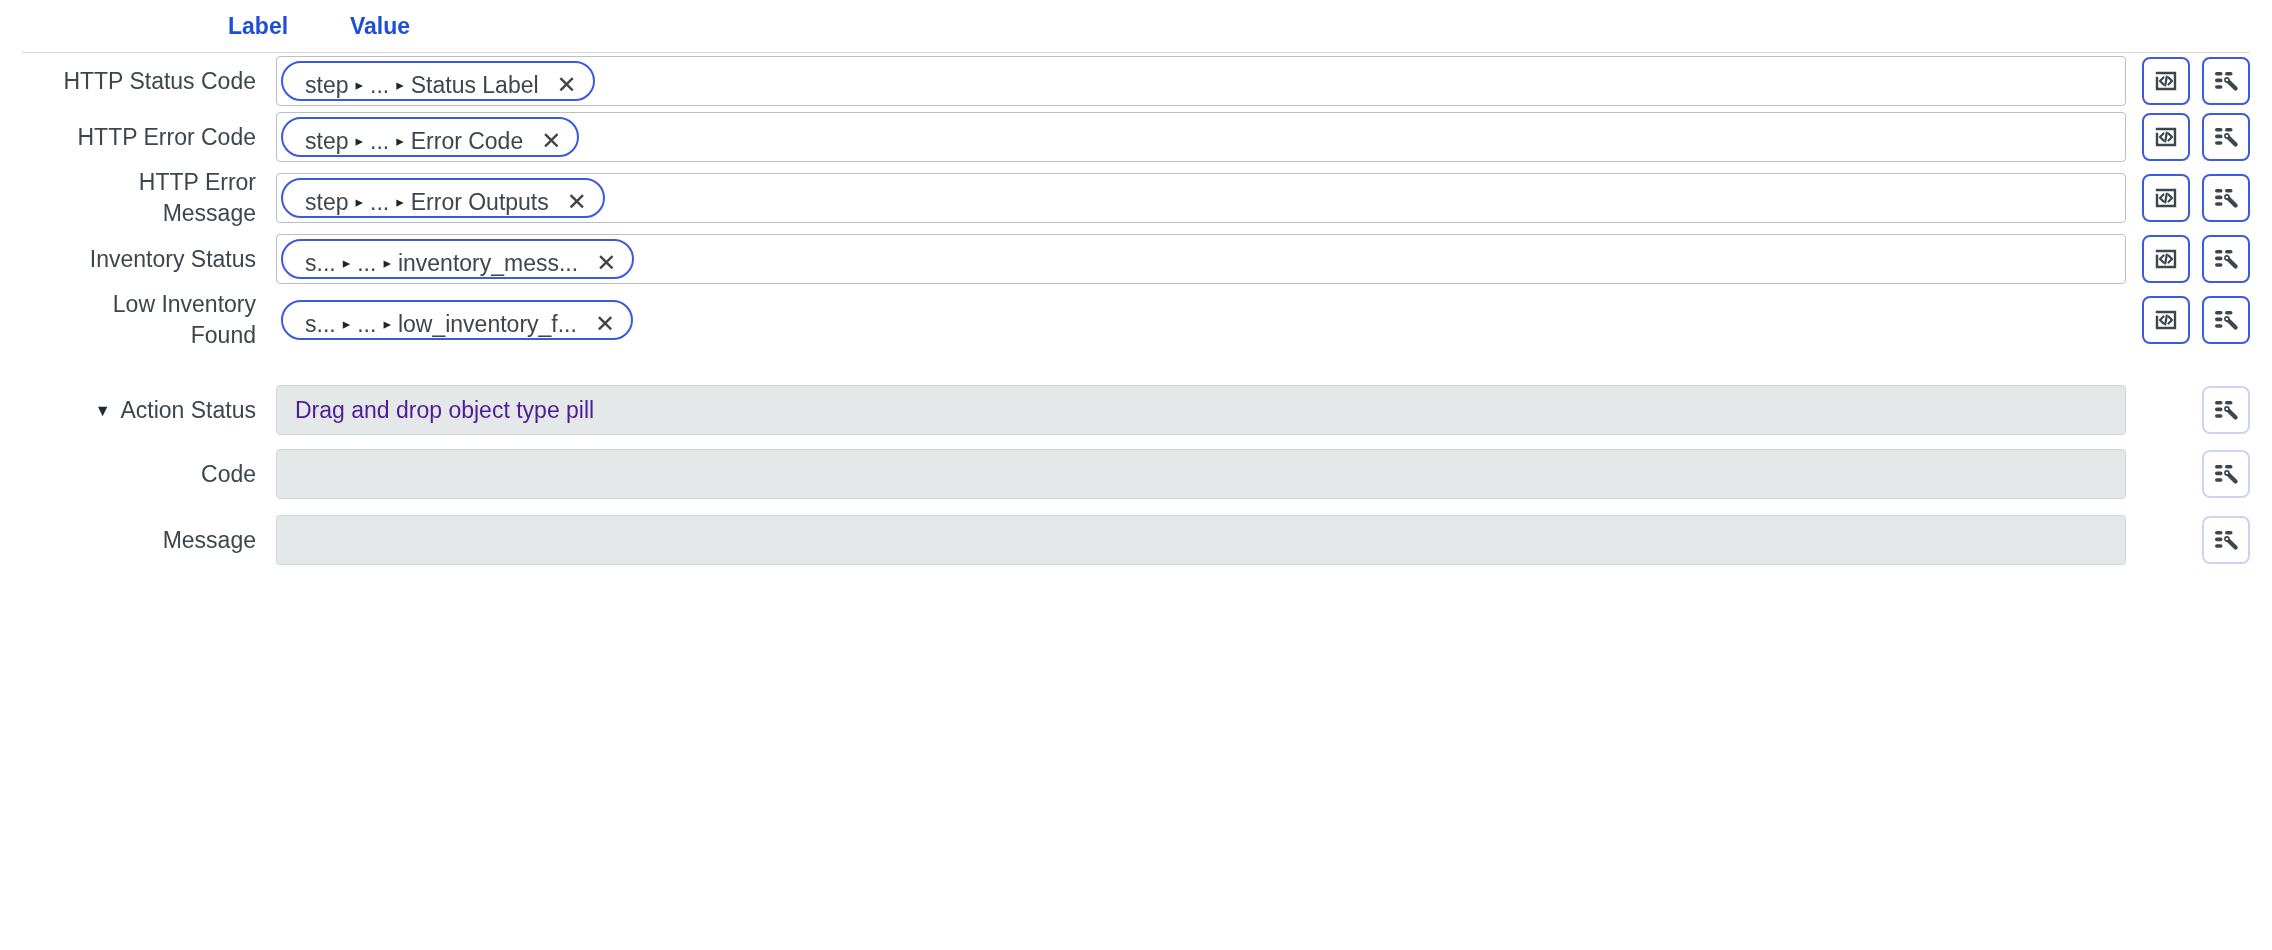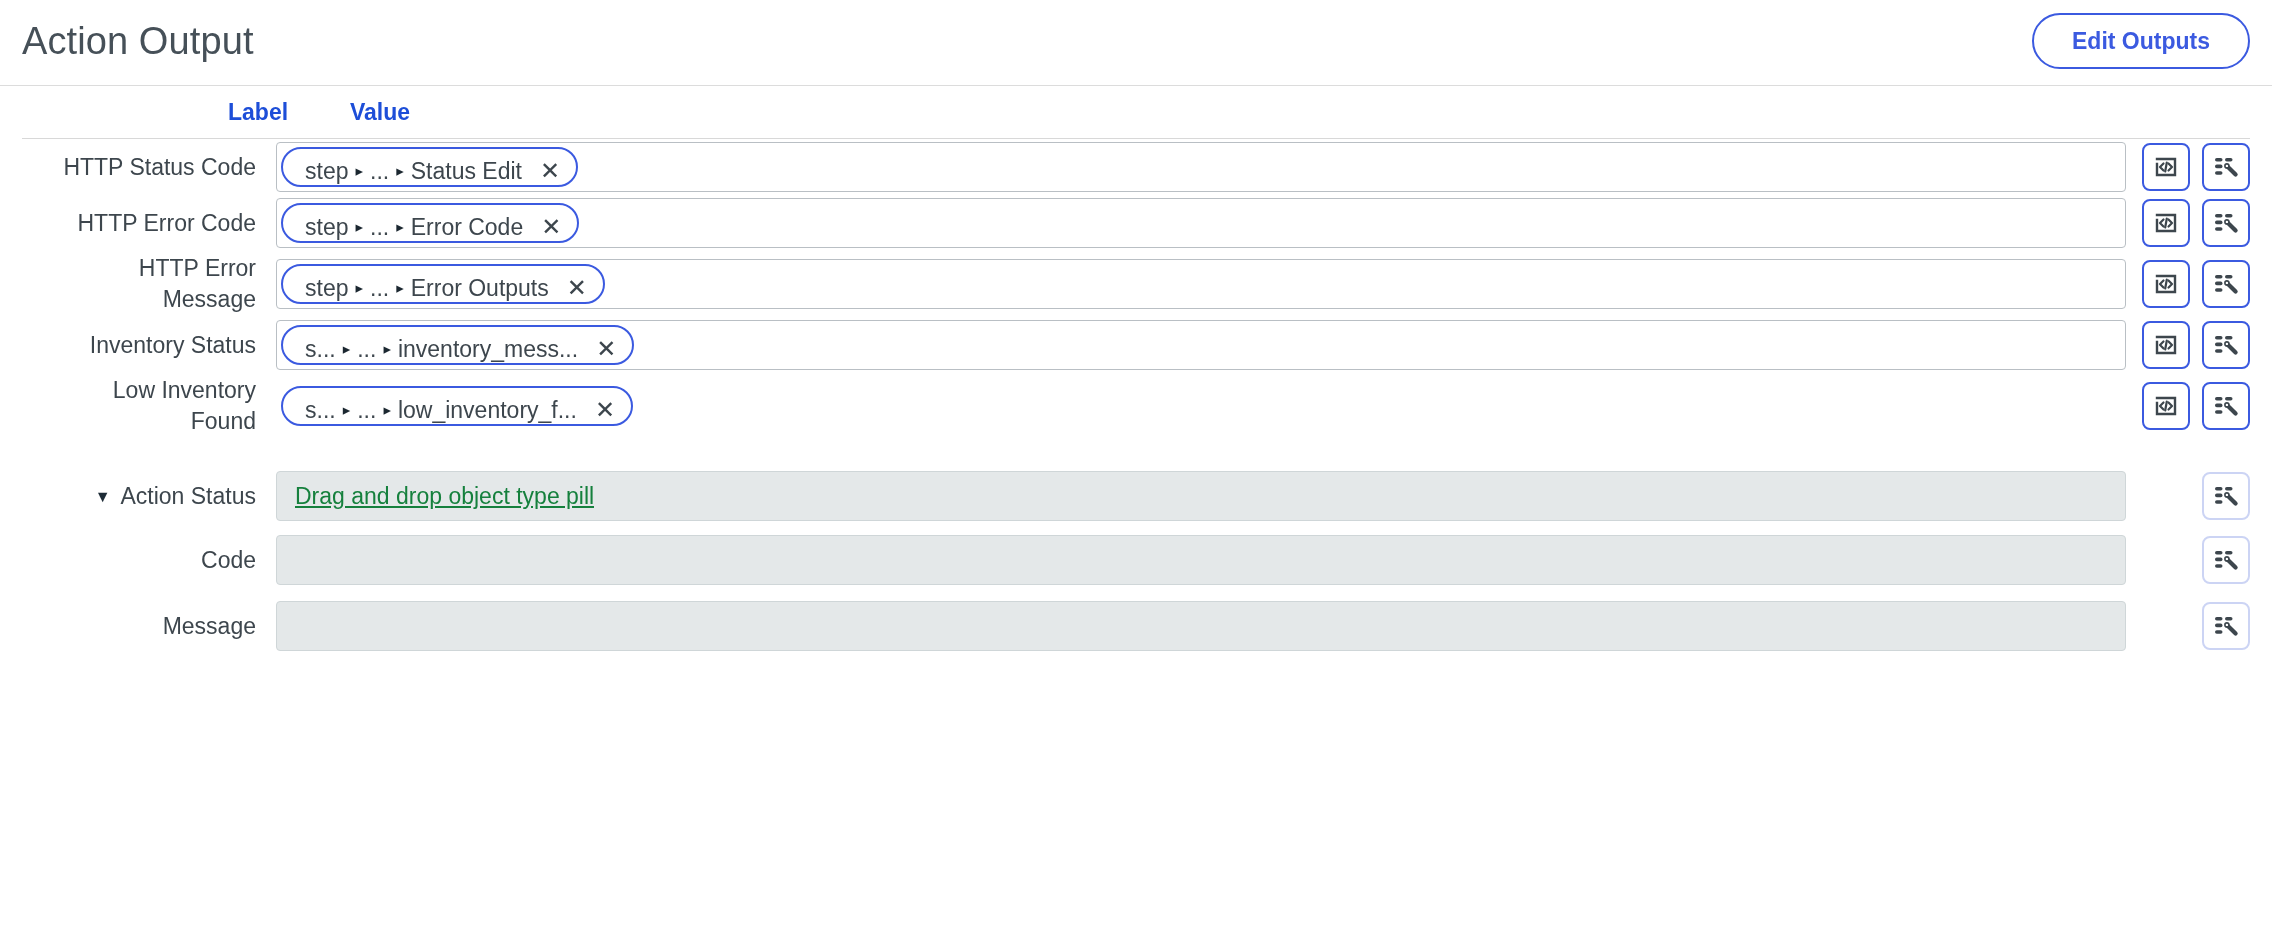--- a/index.html
+++ b/index.html
@@ -128,24 +128,23 @@
     background: transparent;
   }
   .input-box.disabled {
     background: #e4e8e9;
     border-color: #cfd6d8;
     padding-left: 18px;
   }
 
   .disabled-text {
     font-size: 23px;
-    color: #15803d;
+    color: #4c1d95;
     white-space: nowrap;
     overflow: hidden;
-    text-decoration: underline;
   }
 
   
   .pill {
     display: inline-flex;
     align-items: center;
     height: 40px;
     border: 2px solid #3b5ae0;
     border-radius: 21px;
     background: #ffffff;
@@ -196,45 +195,41 @@
   }
   .icon-btn.muted { border-color: #ccd4f4; }
   .icon-btn.ghost { border-color: transparent; background: transparent; cursor: default; }
   .icon-btn svg { display: block; }
 </style>
 </head>
 <body>
 
 <div class="page">
 
-  <div class="header">
-    <div class="page-title">Action Output</div>
-    <button class="edit-outputs-btn">Edit Outputs</button>
-  </div>
 
   <div class="col-headers">
     <div class="col-head label-col">Label</div>
     <div class="col-head value-col">Value</div>
   </div>
 
   <div style="position:relative;height:1px;">
     <div class="head-rule"></div>
   </div>
 
   <div class="rows" id="rows-container">
       <div class="row" style="height:56px;">
       <div class="row-label">HTTP Status Code</div>
       <div class="field-wrap">
         <div class="input-box">
           <span class="pill">
       <span class="pill-seg">step</span>
       <span class="pill-arrow">▸</span>
       <span class="pill-seg">...</span>
       <span class="pill-arrow">▸</span>
-      <span class="pill-seg">Status Edit</span>
+      <span class="pill-seg">Status Label</span>
       <span class="pill-x">✕</span>
     </span>
         </div>
         <div class="icon-btns">
           <div class="icon-btn">
               <span>
                 <svg width="28" height="28" viewBox="0 0 28 28" aria-hidden="true">
     <path d="M5 6 H23 M23 6 V22 H5 V11" fill="none" stroke="#3d464d" stroke-width="2.4" stroke-linecap="square"></path>
     <path d="M11.5 10.5 L8 14 L11.5 17.5" fill="none" stroke="#3d464d" stroke-width="2.2" stroke-linecap="round" stroke-linejoin="round"></path>
     <path d="M16.5 10.5 L20 14 L16.5 17.5" fill="none" stroke="#3d464d" stroke-width="2.2" stroke-linecap="round" stroke-linejoin="round"></path>

